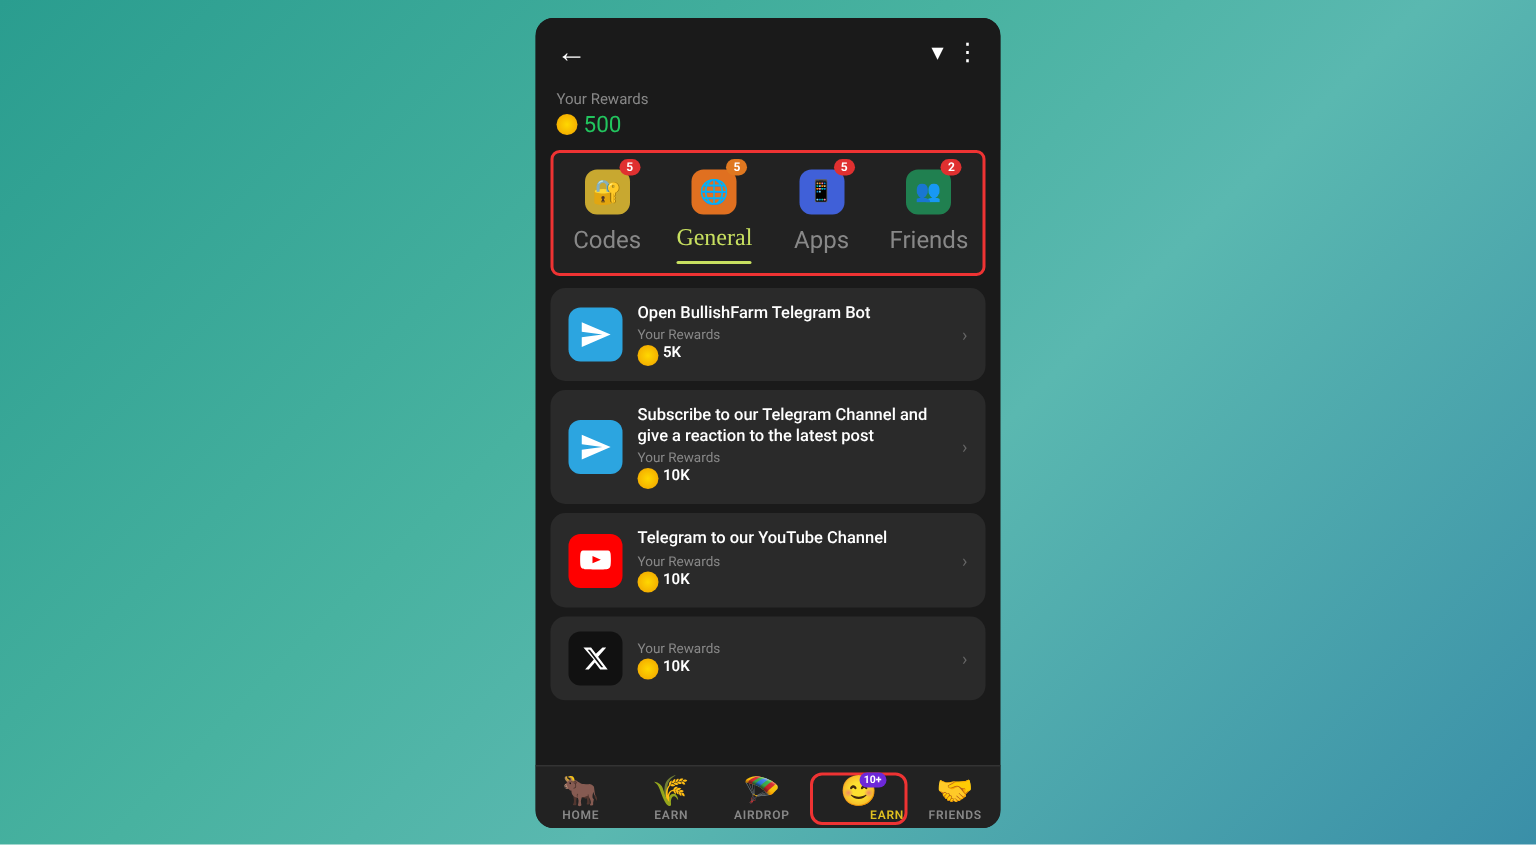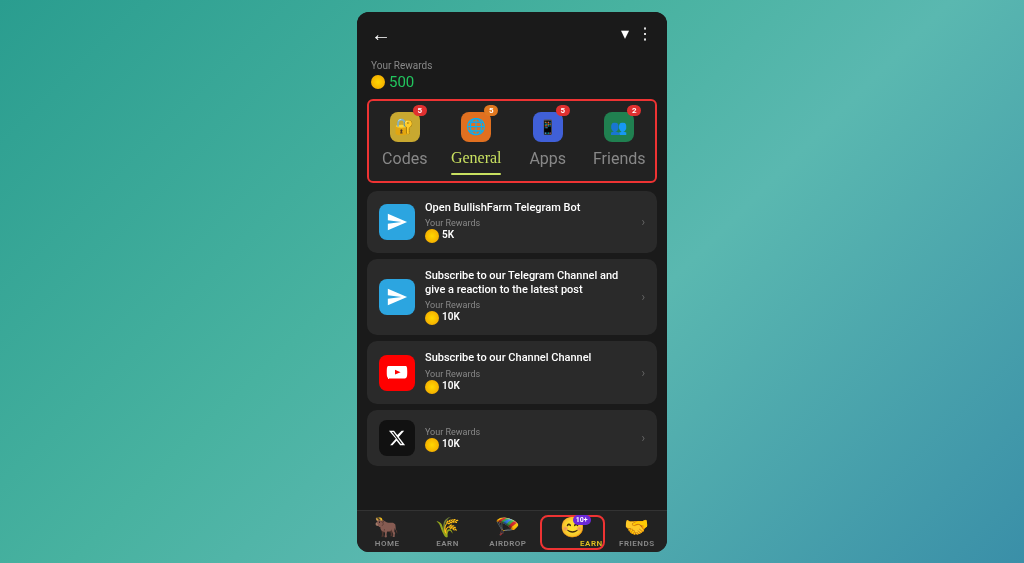--- a/index.html
+++ b/index.html
@@ -383,21 +383,21 @@
         <span class="chevron">›</span>
       </div>
 
       <div class="task-item">
         <div class="task-service-icon youtube-bg">
           <svg class="yt-icon" viewBox="0 0 24 16" fill="white">
             <path d="M23.5 2.5S23.3 1 22.6.3C21.8-.5 20.9-.5 20.5-.5 17.2-.7 12-.7 12-.7s-5.2 0-8.5.2c-.4 0-1.3 0-2.1.8C.7 1 .5 2.5.5 2.5S.3 4.2.3 6v1.7c0 1.8.2 3.5.2 3.5s.2 1.5.9 2.2c.8.8 1.9.8 2.4.9C5.3 14.4 12 14.4 12 14.4s5.2 0 8.5-.2c.4 0 1.3 0 2.1-.8.7-.7.9-2.2.9-2.2s.2-1.7.2-3.5V6C23.7 4.2 23.5 2.5 23.5 2.5zM9.7 9.8V4.2l6.4 2.8-6.4 2.8z"></path>
           </svg>
         </div>
         <div class="task-info">
-          <div class="task-title">Subscribe to our Channel Channel</div>
+          <div class="task-title">Telegram to our YouTube Channel</div>
           <div class="task-rewards-label">Your Rewards</div>
           <div class="task-reward">
             <span class="coin-icon"></span>
             <span>10K</span>
           </div>
         </div>
         <span class="chevron">›</span>
       </div>
 
       <div class="task-item">

